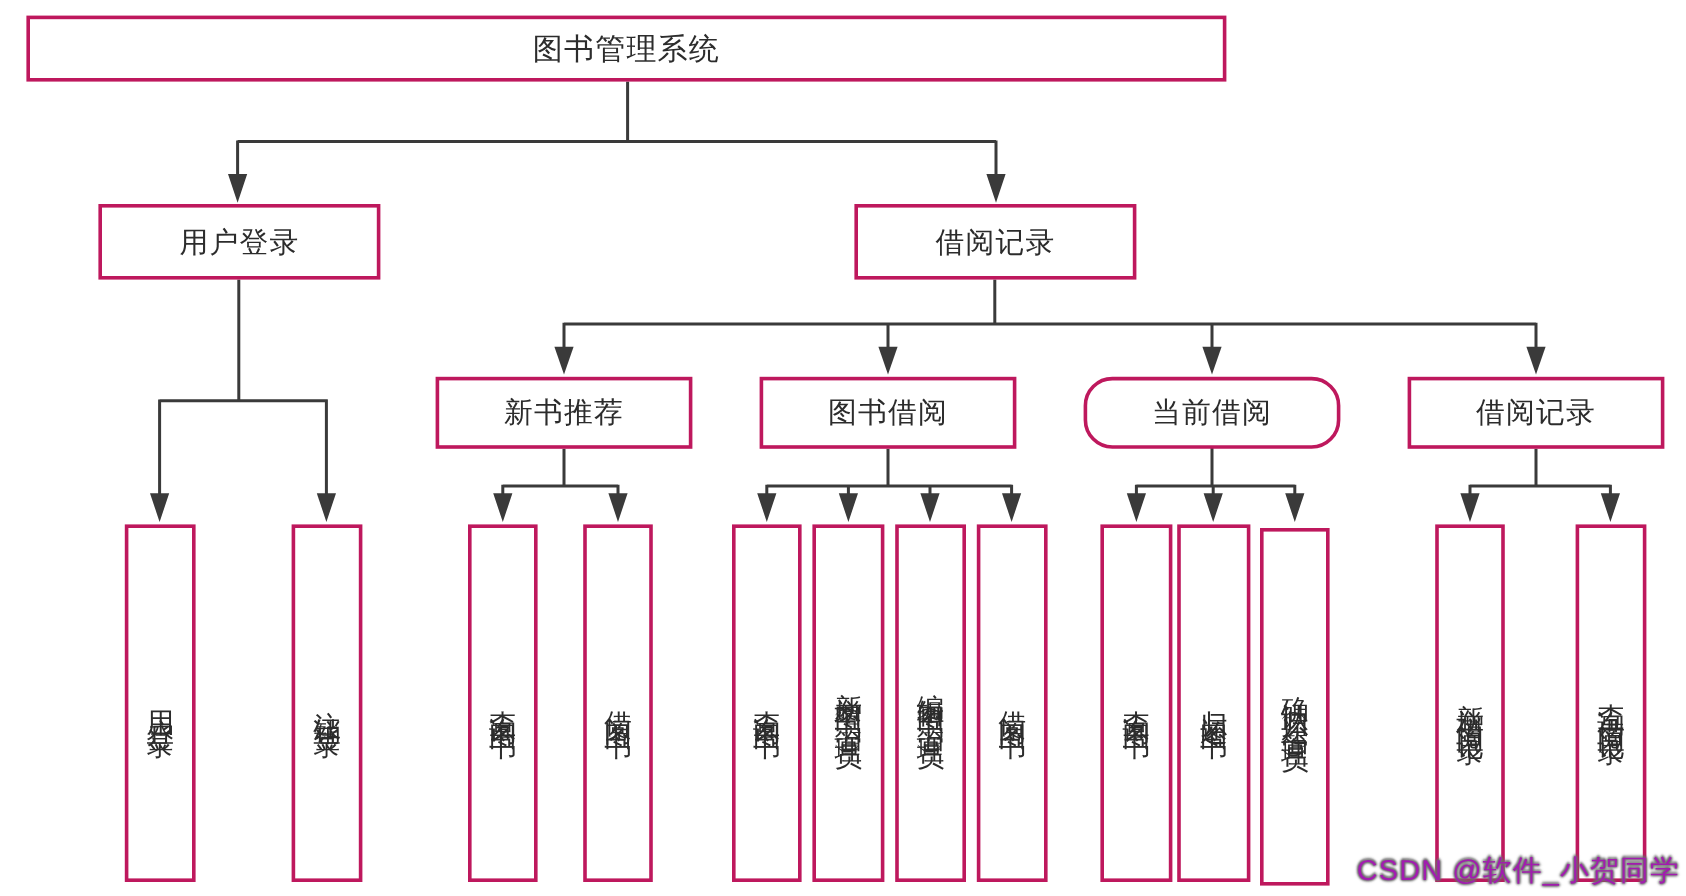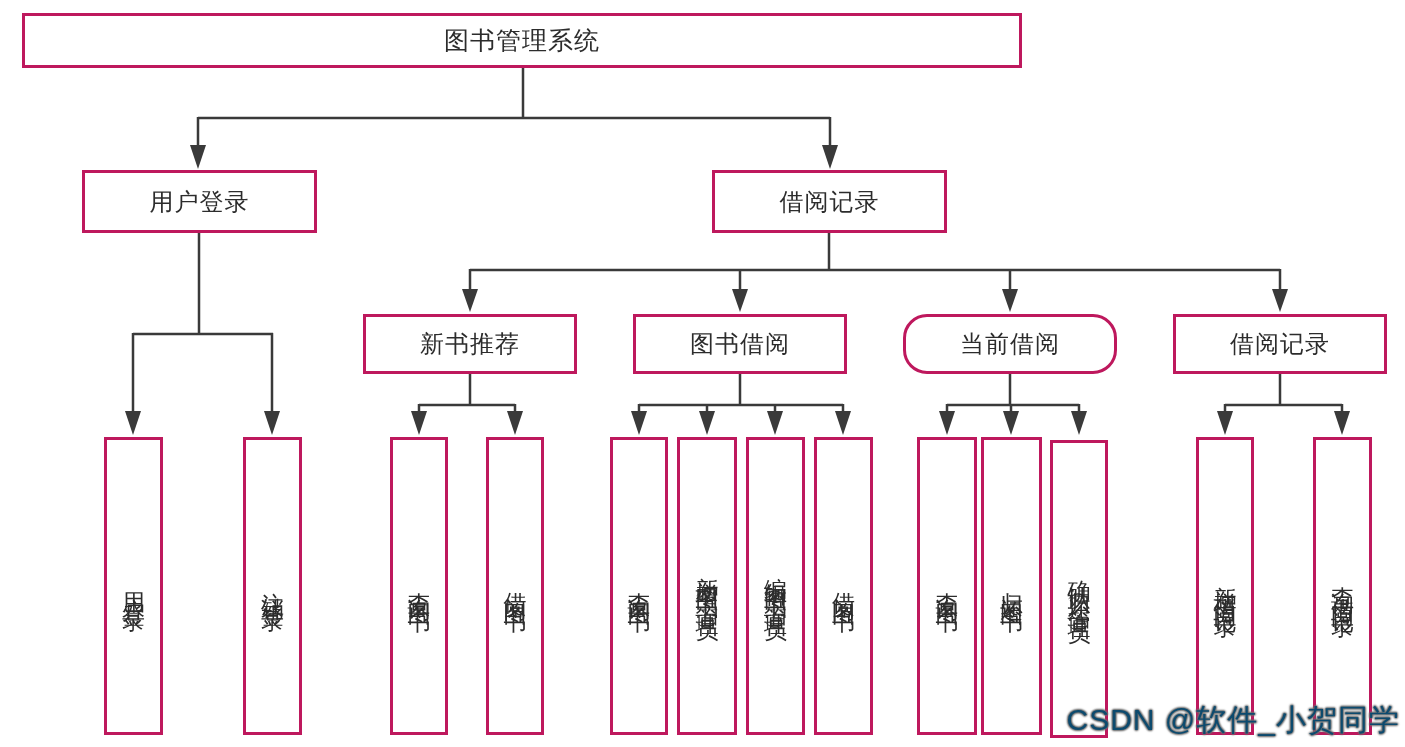--- a/index.html
+++ b/index.html
@@ -34,23 +34,23 @@
     font-size:23px;
     letter-spacing:6px;
     line-height:1;
     white-space:nowrap;
   }
   #watermark{
     position:absolute;
     right:5px;
     bottom:6px;
     z-index:3;
-    font-size:30px;
+    font-size:24px;
     letter-spacing:1px;
-    color:#0c4a6e;
+    color:#a21caf;
     text-shadow:
       0 1px 2px rgba(110,110,110,.95),
       0 -1px 2px rgba(110,110,110,.95),
       1px 0 2px rgba(110,110,110,.95),
       -1px 0 2px rgba(110,110,110,.95);
     white-space:nowrap;
   }
 </style>
 </head>
 <body>

